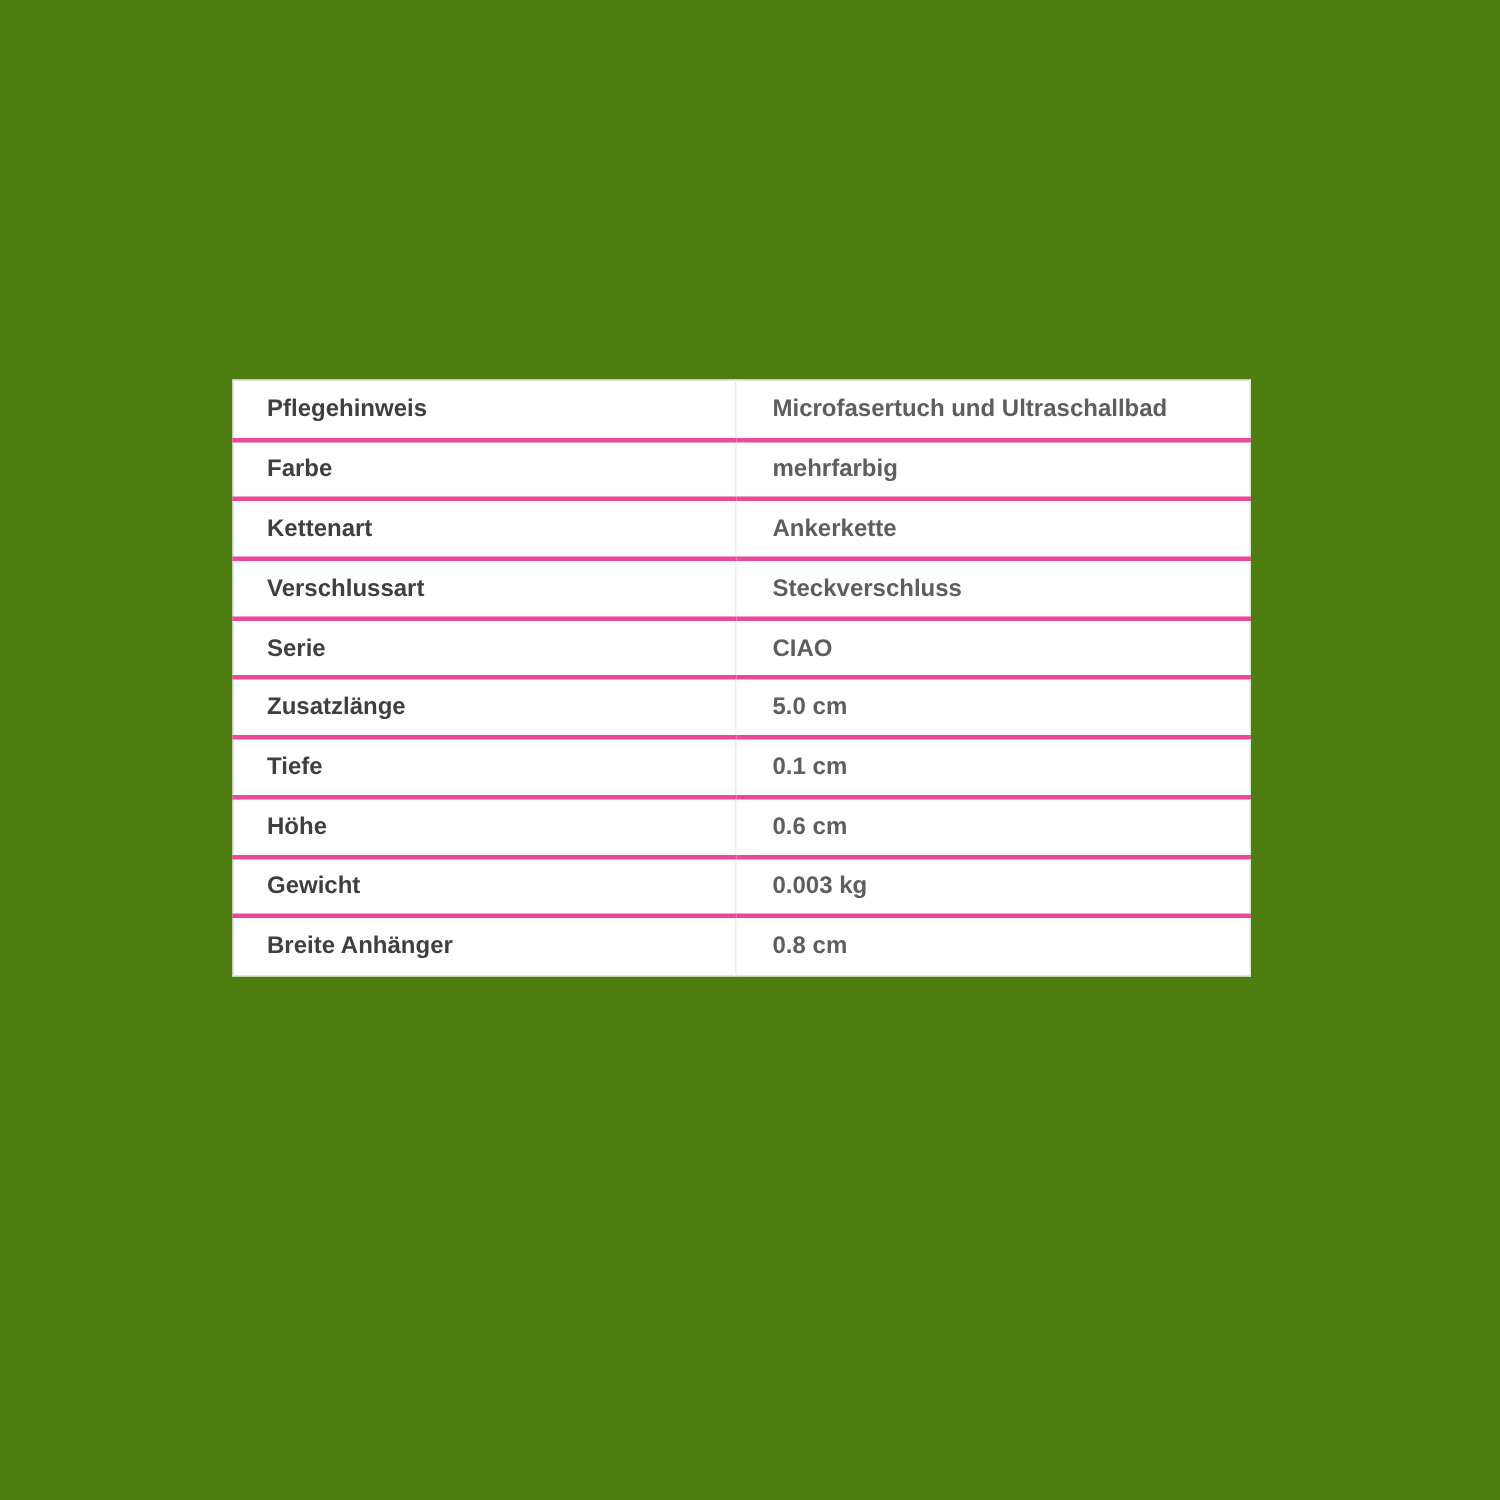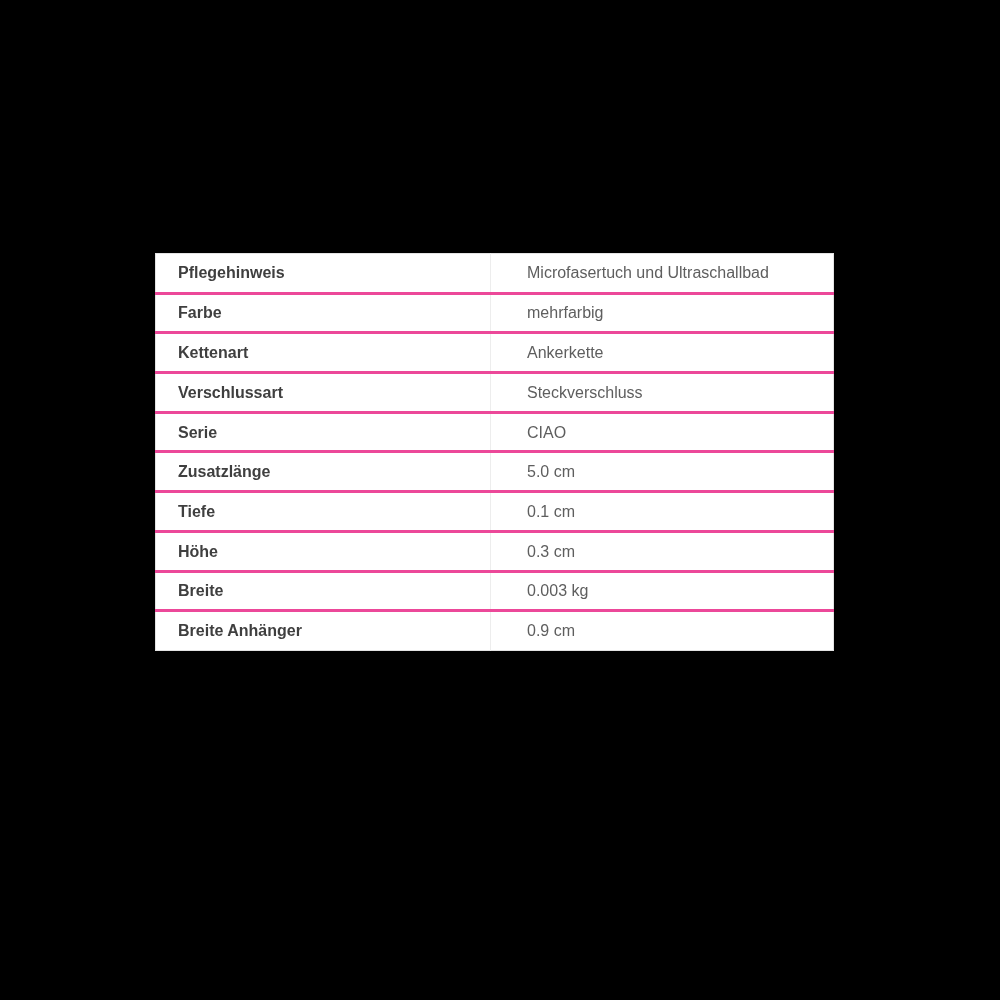--- a/index.html
+++ b/index.html
@@ -8,21 +8,21 @@
     width: 1000px;
     height: 1000px;
     background: #ffffff;
     font-family: "Liberation Sans", sans-serif;
   }
 
   .page {
     position: relative;
     width: 1000px;
     height: 1000px;
-    background: #000000;
+    background: #4d7c0f;
     overflow: hidden;
   }
 
   table.spec-table {
     position: absolute;
     left: 155px;
     top: 253px;
     width: 678px;
     border-collapse: collapse;
     table-layout: fixed;
@@ -47,23 +47,23 @@
   table.spec-table tr:first-child td { border-top: none; }
 
   td.spec-label {
     font-weight: 700;
     color: #3f3f3f;
     padding-left: 22px;
     border-right: 1px solid #ededed;
   }
 
   td.spec-value {
-    font-weight: 400;
+    font-weight: 700;
     color: #5e5e5e;
-    padding-left: 36px;
+    padding-left: 24px;
   }
 </style>
 </head>
 <body>
 
 <div class="page">
   <table class="spec-table">
     <colgroup>
       <col class="col-label">
       <col class="col-value">
@@ -92,25 +92,25 @@
         <tr>
     <td class="spec-label">Zusatzlänge</td>
     <td class="spec-value">5.0 cm</td>
   </tr>
         <tr>
     <td class="spec-label">Tiefe</td>
     <td class="spec-value">0.1 cm</td>
   </tr>
         <tr>
     <td class="spec-label">Höhe</td>
-    <td class="spec-value">0.3 cm</td>
+    <td class="spec-value">0.6 cm</td>
   </tr>
         <tr>
-    <td class="spec-label">Breite</td>
+    <td class="spec-label">Gewicht</td>
     <td class="spec-value">0.003 kg</td>
   </tr>
         <tr>
     <td class="spec-label">Breite Anhänger</td>
-    <td class="spec-value">0.9 cm</td>
+    <td class="spec-value">0.8 cm</td>
   </tr>
       </tbody>
   </table>
 </div>
 
 </body></html>

